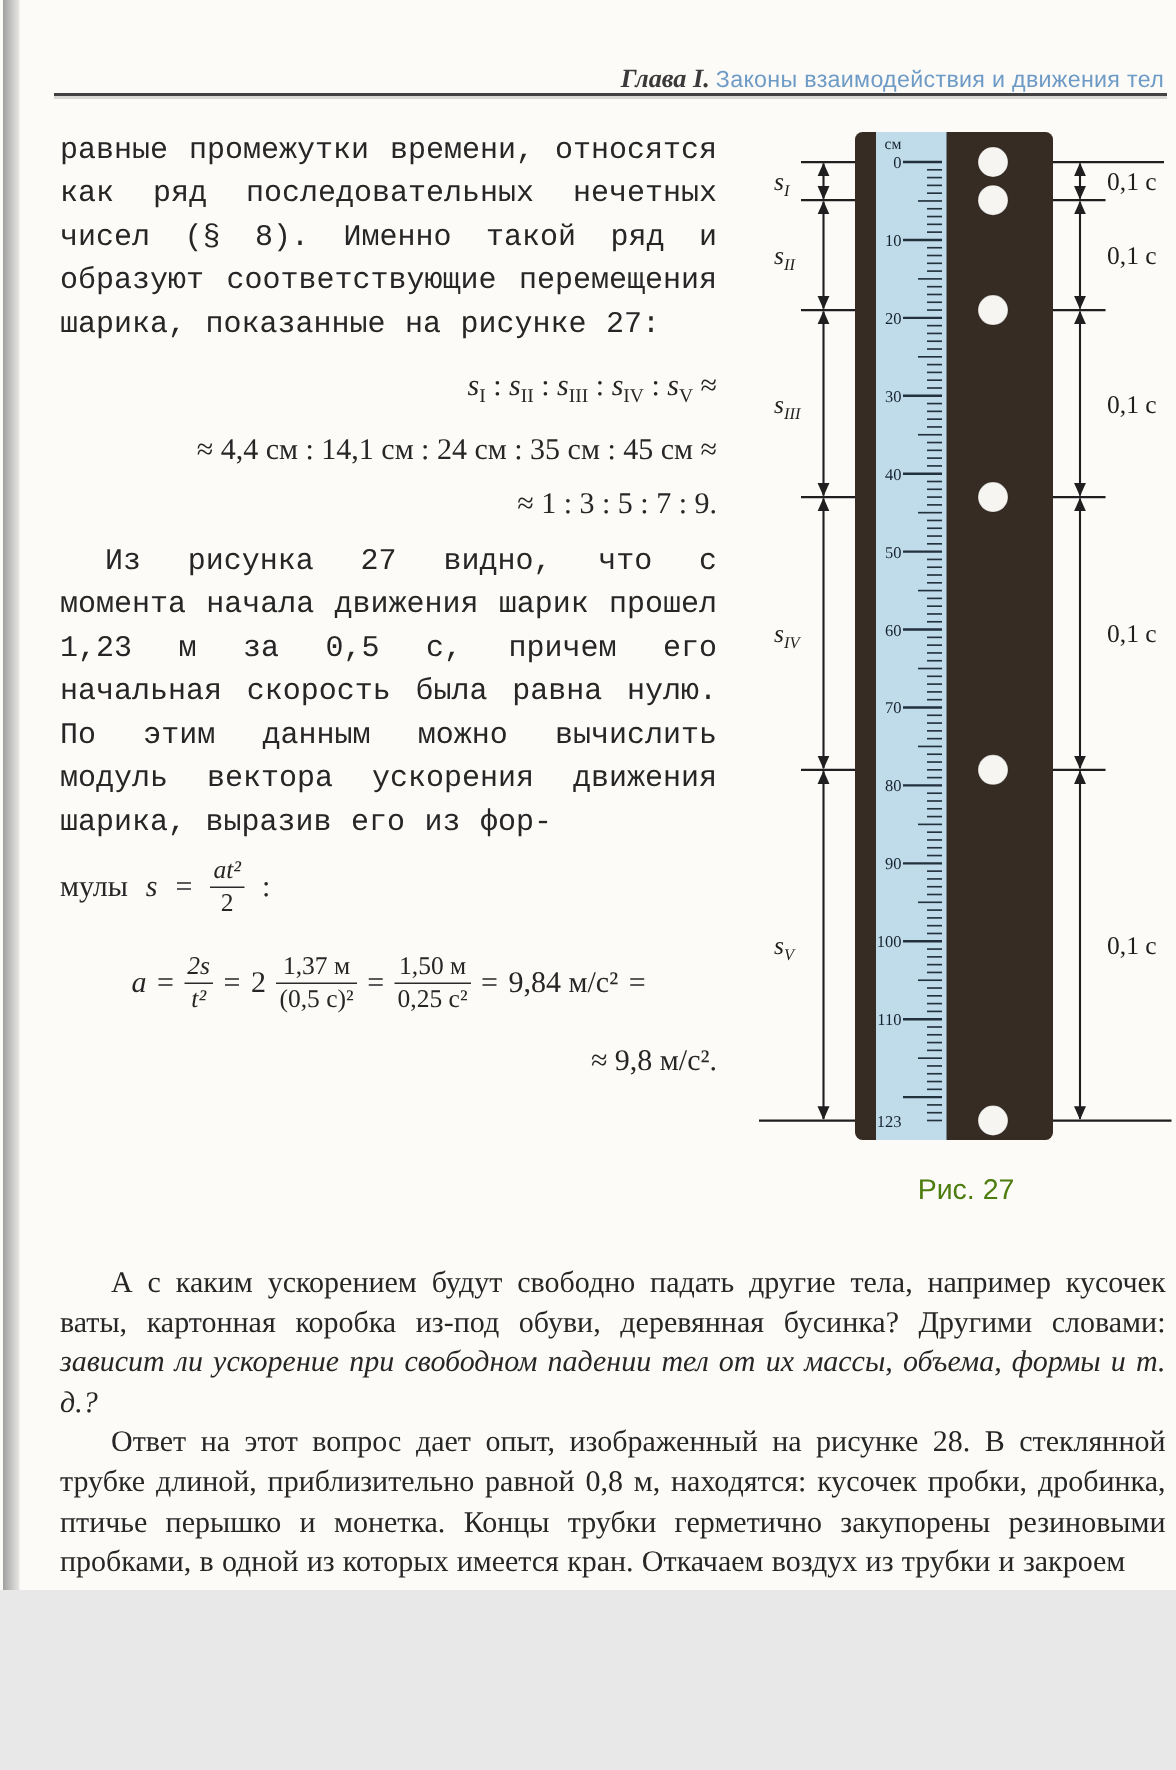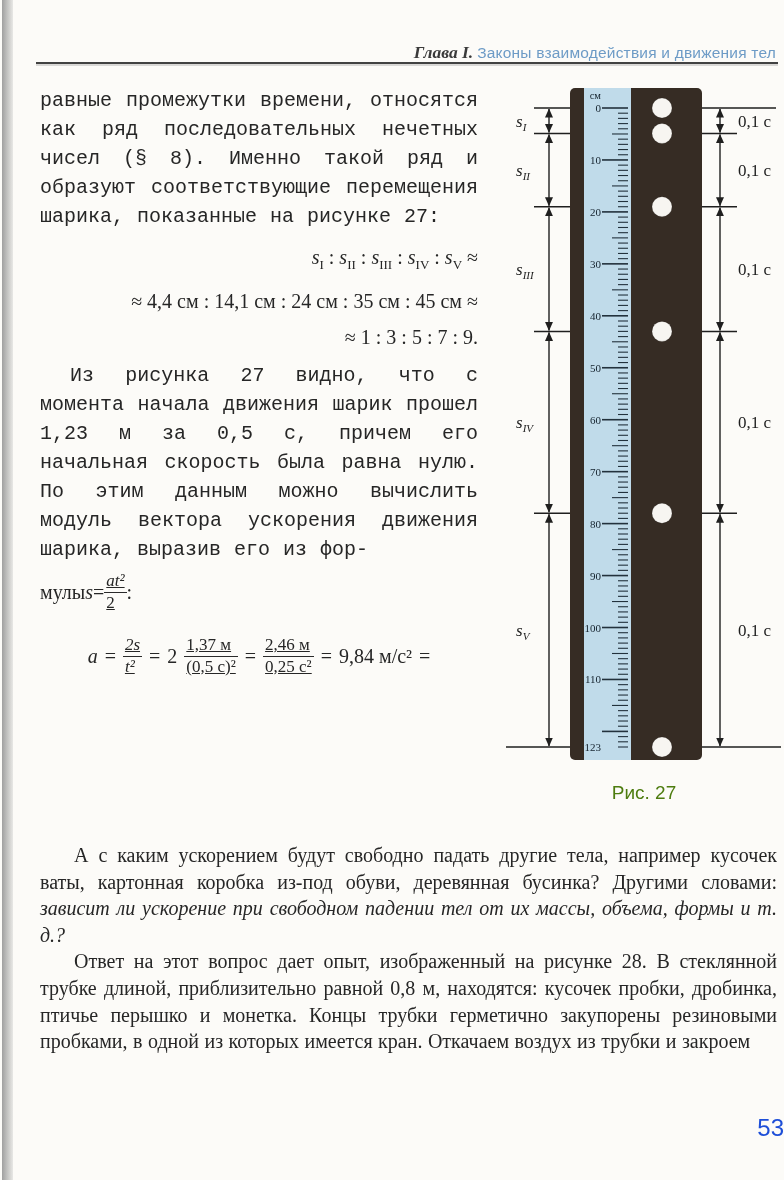--- a/index.html
+++ b/index.html
@@ -1,17 +1,17 @@
 <!DOCTYPE html>
 <html><head>
 <meta charset="utf-8">
 <style>
   html,body{margin:0;padding:0;background:#e8e8e8;}
   .page{
-    position:relative;width:784px;height:1180px;margin:0 auto;
+    position:relative;width:784px;height:1060px;margin:0 auto;
     background:#fcfbf8;overflow:hidden;
     font-family:"Liberation Serif",serif;color:#262626;
   }
   .binding{
     position:absolute;left:2px;top:0;width:11px;height:1180px;
     background:linear-gradient(to right,#969696,#c6c6c4 60%,#e6e6e4);
     opacity:.9;
   }
   
   .hdr{position:absolute;top:42px;left:36px;right:8px;text-align:right;white-space:nowrap;}
@@ -20,26 +20,26 @@
   .hrule{position:absolute;left:36px;right:6px;top:62px;height:2.4px;background:#424242;
          box-shadow:0 2px 0 rgba(60,60,60,.18);}
   
   .leftcol{position:absolute;left:40px;top:86px;width:438px;}
   .leftcol p{margin:0;font-size:20px;line-height:29px;text-align:justify;word-spacing:1px;font-family:Liberation Mono, monospace;}
   .indent{text-indent:30px;}
   .fblock{margin:8px 0 6px;}
   .f-line{text-align:right;font-size:20px;line-height:36px;}
   sub{font-size:13px;}
   i{font-family:"Liberation Serif",serif;}
-  .frac{display:inline-flex;flex-direction:column;
-        vertical-align:middle;font-size:17px;line-height:1.18;text-decoration:underline;}
+  .frac{display:inline-flex;flex-direction:column;text-align:center;
+        vertical-align:middle;font-size:17px;line-height:1.18;}
   .frac .den{border-top:1.5px solid #2a2a2a;padding:0 2px;}
   .frac .num{padding:0 2px;}
   .it{font-style:italic;}
-  .sline{margin-top:4px;font-size:20px;display:flex;align-items:center;gap:0;height:48px;}
+  .sline{margin-top:4px;font-size:20px;display:flex;align-items:center;gap:12px;height:48px;}
   .accel{margin-top:12px;display:flex;justify-content:center;align-items:center;gap:7px;
          font-size:20px;height:56px;}
   .final{margin-top:6px;font-size:20px;}
   
   .fig{position:absolute;left:504px;top:84px;width:280px;margin:0;}
   .fig figcaption{margin-top:4px;width:280px;text-align:center;
        font-family:"Liberation Sans",sans-serif;font-size:19px;}
   .svg-num{font:11px "Liberation Serif",serif;}
   .svg-unit{font:10.5px "Liberation Serif",serif;}
   .svg-lbl{font:italic 17px "Liberation Serif",serif;}
@@ -93,28 +93,29 @@
         <span class="den it">t²</span>
       </span>
       <span>=</span>
       <span>2</span>
       <span class="frac">
         <span class="num">1,37 м</span>
         <span class="den">(0,5 с)²</span>
       </span>
       <span>=</span>
       <span class="frac">
-        <span class="num">2,46 м</span>
+        <span class="num">1,50 м</span>
         <span class="den">0,25 с²</span>
       </span>
       <span>=</span>
       <span>9,84 м/с²</span>
       <span>=</span>
     </div>
 
+    <div class="f-line final">≈ 9,8 м/с².</div>
   </div>
 
   <figure class="fig">
     <svg id="fig27" width="280" height="690" viewBox="0 0 280 690">
       <defs>
         <marker id="mU" markerUnits="userSpaceOnUse" markerWidth="9" markerHeight="9" refX="4.5" refY="0.5">
           <path d="M4.5,0 L8.5,9 L0.5,9 Z" fill="#1f1f1f"></path>
         </marker>
         <marker id="mD" markerUnits="userSpaceOnUse" markerWidth="9" markerHeight="9" refX="4.5" refY="8.5">
           <path d="M0.5,0 L8.5,0 L4.5,9 Z" fill="#1f1f1f"></path>

